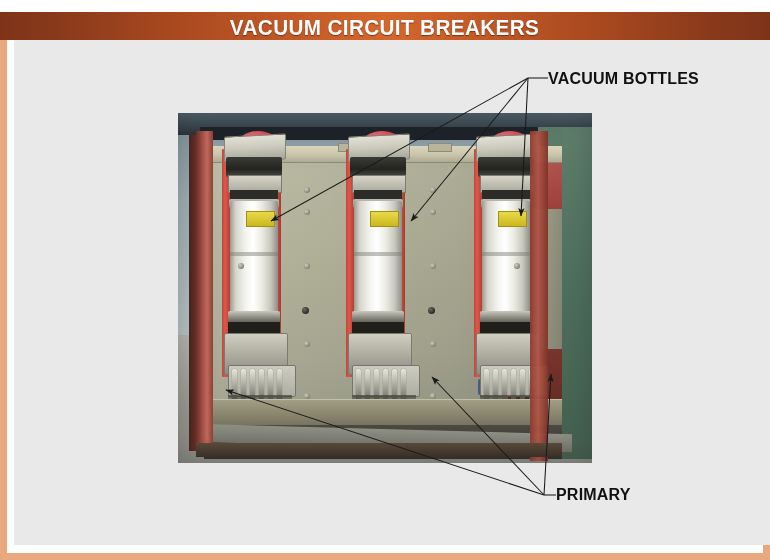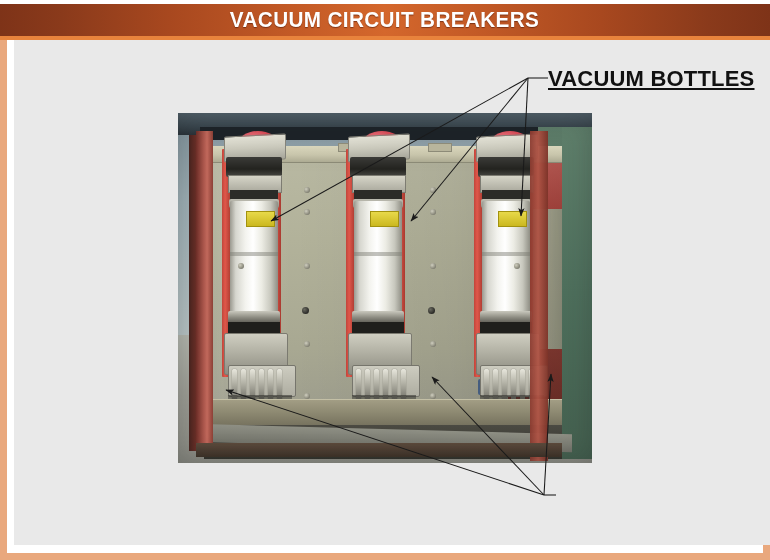--- a/index.html
+++ b/index.html
@@ -19,21 +19,21 @@
   #page {
     position: absolute;
     left: 0; top: 0;
     width: 770px; height: 560px;
     background: #ffffff;
   }
 
   
   #title-bar {
     position: absolute;
-    left: 0; top: 4px;
+    left: 0; top: 12px;
     width: 770px;
     height: 36px;
     background: linear-gradient(to right,
         #7e3318 0%, #8a3a1b 8%, #a8481f 22%, #c35a26 38%,
         #d4672c 50%, #c35a26 62%, #a8481f 78%, #8a3a1b 92%, #7e3318 100%);
     border-bottom: 4px solid #e8833c;
     box-sizing: border-box;
     display: flex;
     align-items: center;
     justify-content: center;
@@ -68,25 +68,24 @@
     height: 505px;
     background: #e9e9e9;
   }
 
   
   .anno-label {
     position: absolute;
     color: #111111;
     font-family: "Liberation Sans", sans-serif;
     font-weight: bold;
-    font-size: 22px;
+    font-size: 16px;
     letter-spacing: 0.2px;
     white-space: nowrap;
     line-height: 21px;
-    text-decoration: underline;
   }
   #label-vacuum-bottles { left: 548px; top: 68px; }
   #label-primary-disconnects { left: 556px; top: 484px; }
 
   
   #leaders {
     position: absolute;
     left: 0; top: 0;
     width: 770px; height: 560px;
     pointer-events: none;
@@ -493,15 +492,16 @@
       <line x1="556" y1="495" x2="544" y2="495"></line>
       <line x1="544" y1="495" x2="226" y2="390" marker-end="url(#arrow)"></line>
       <line x1="544" y1="495" x2="432" y2="377" marker-end="url(#arrow)"></line>
       <line x1="544" y1="495" x2="551" y2="374" marker-end="url(#arrow)"></line>
     </g>
   </svg>
 
   <div class="anno-label" id="label-vacuum-bottles">VACUUM BOTTLES</div>
 
   <div class="anno-label" id="label-primary-disconnects">
+    <div>PRIMARY</div>
   </div>
 
 </div>
 
 </body></html>

